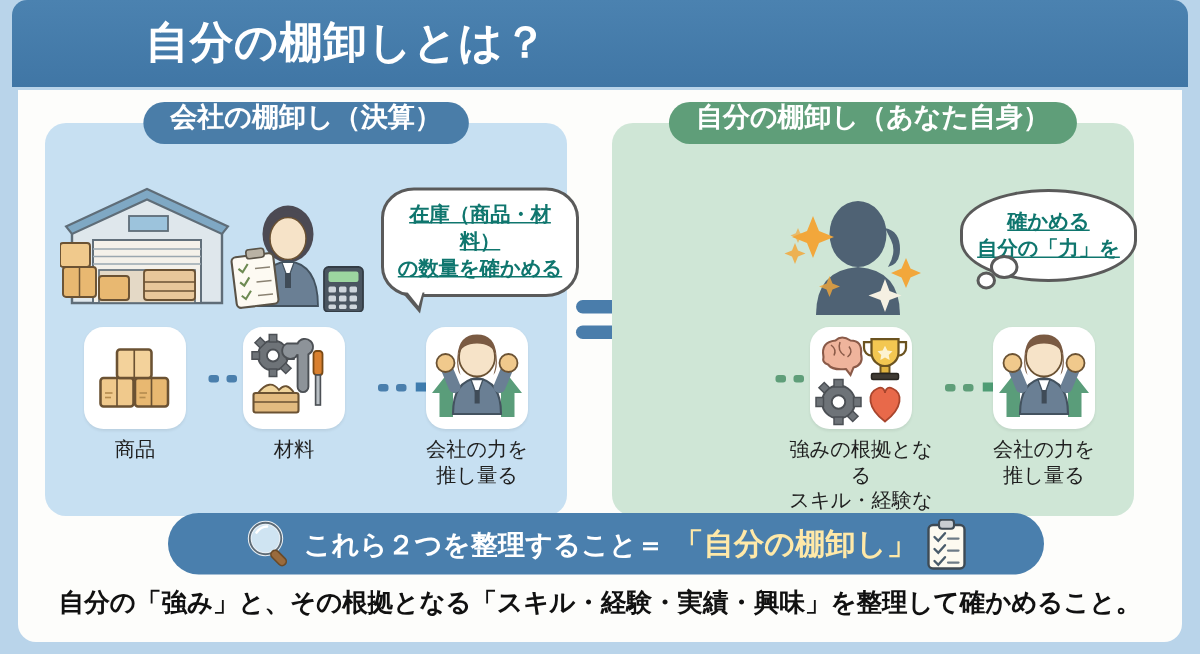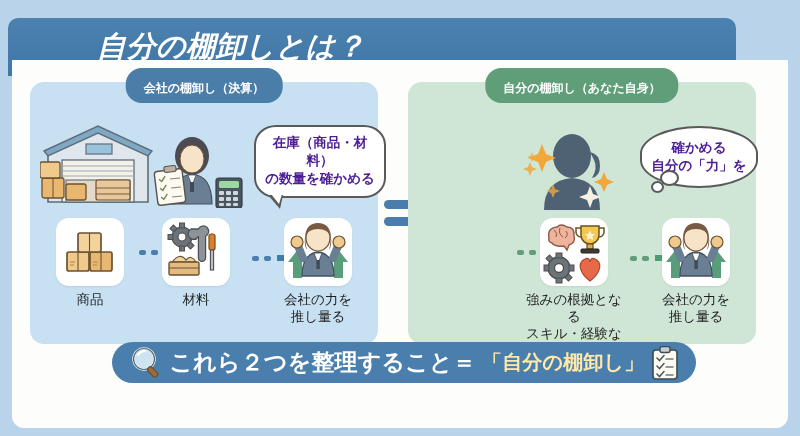--- a/index.html
+++ b/index.html
@@ -18,27 +18,26 @@
     width: 800px;
     height: 436px;
     background: #b9d4ea;
     box-sizing: border-box;
   }
 
   
   .header-bar {
     position: absolute;
     left: 8px;
-    top: 18px;
-    width: 728px;
+    top: 0;
+    width: 784px;
     height: 58px;
     background: linear-gradient(180deg, #4b82b0 0%, #4076a5 100%);
     border-radius: 10px 10px 0 0;
     box-sizing: border-box;
-    font-style: italic;
   }
   .header-title {
     position: absolute;
     left: 89px;
     top: 9px;
     font-size: 29px;
     font-weight: bold;
     color: #ffffff;
     letter-spacing: 0.5px;
     white-space: nowrap;
@@ -74,43 +73,44 @@
     top: 22px;
     width: 348px;
     height: 262px;
     background: #cfe6d6;
   }
   .panel-pill {
     position: absolute;
     top: -14px;
     left: 50%;
     transform: translateX(-50%);
-    padding: 14px 18px 7px;
+    padding: 0 18px 7px;
     border-radius: 16px;
     color: #ffffff;
-    font-size: 12px;
+    font-size: 18px;
     font-weight: bold;
     white-space: nowrap;
     line-height: 1.15;
   }
   .pill-blue  { background: #4a7da8; }
   .pill-green { background: #5f9e79; }
 
   
   .bubble {
     position: absolute;
     background: #ffffff;
     border: 2.5px solid #5a5a5a;
-    color: #4c1d95;
+    color: #0f766e;
     font-size: 13.5px;
     font-weight: bold;
     line-height: 1.35;
     text-align: center;
     box-sizing: border-box;
     padding: 7px 9px;
+    text-decoration: underline;
   }
   .bubble-speech {
     left: 224px;
     top: 43px;
     width: 132px;
     border-radius: 22px / 20px;
   }
   .bubble-speech::after {
     content: "";
     position: absolute;
@@ -241,21 +241,21 @@
     height: 41px;
     background: #4a7fad;
     border-radius: 21px;
     display: flex;
     align-items: center;
     justify-content: center;
     gap: 6px;
     box-sizing: border-box;
   }
   .summary-text {
-    font-size: 23px;
+    font-size: 18px;
     font-weight: bold;
     color: #ffffff;
     white-space: nowrap;
     letter-spacing: 0.2px;
     text-align: right;
   }
   .summary-highlight {
     font-size: 20px;
     font-weight: bold;
     color: #ffe9a8;
@@ -595,15 +595,16 @@
           <path d="M6 28 l2.5 2.5 l4.5 -5"></path>
         </g>
         <g stroke="#6d7b86" stroke-width="1.5" stroke-linecap="round">
           <line x1="15" y1="13" x2="22" y2="13"></line>
           <line x1="15" y1="21" x2="22" y2="21"></line>
           <line x1="15" y1="29" x2="22" y2="29"></line>
         </g>
       </svg>
     </div>
 
+    <div class="caption">自分の「強み」と、その根拠となる「スキル・経験・実績・興味」を整理して確かめること。</div>
 
   </div>
 </div>
 
 </body></html>

